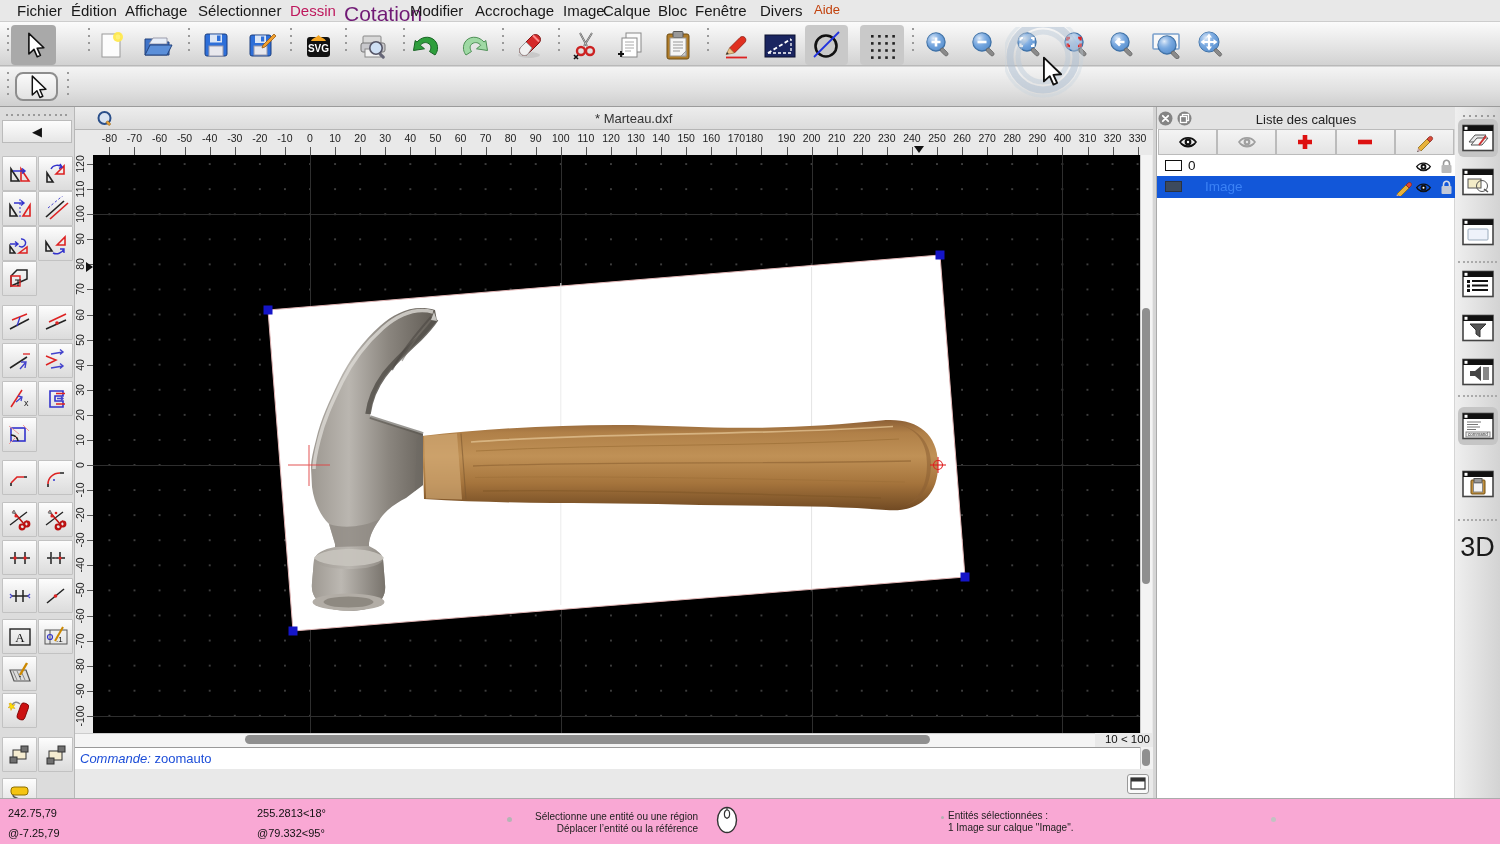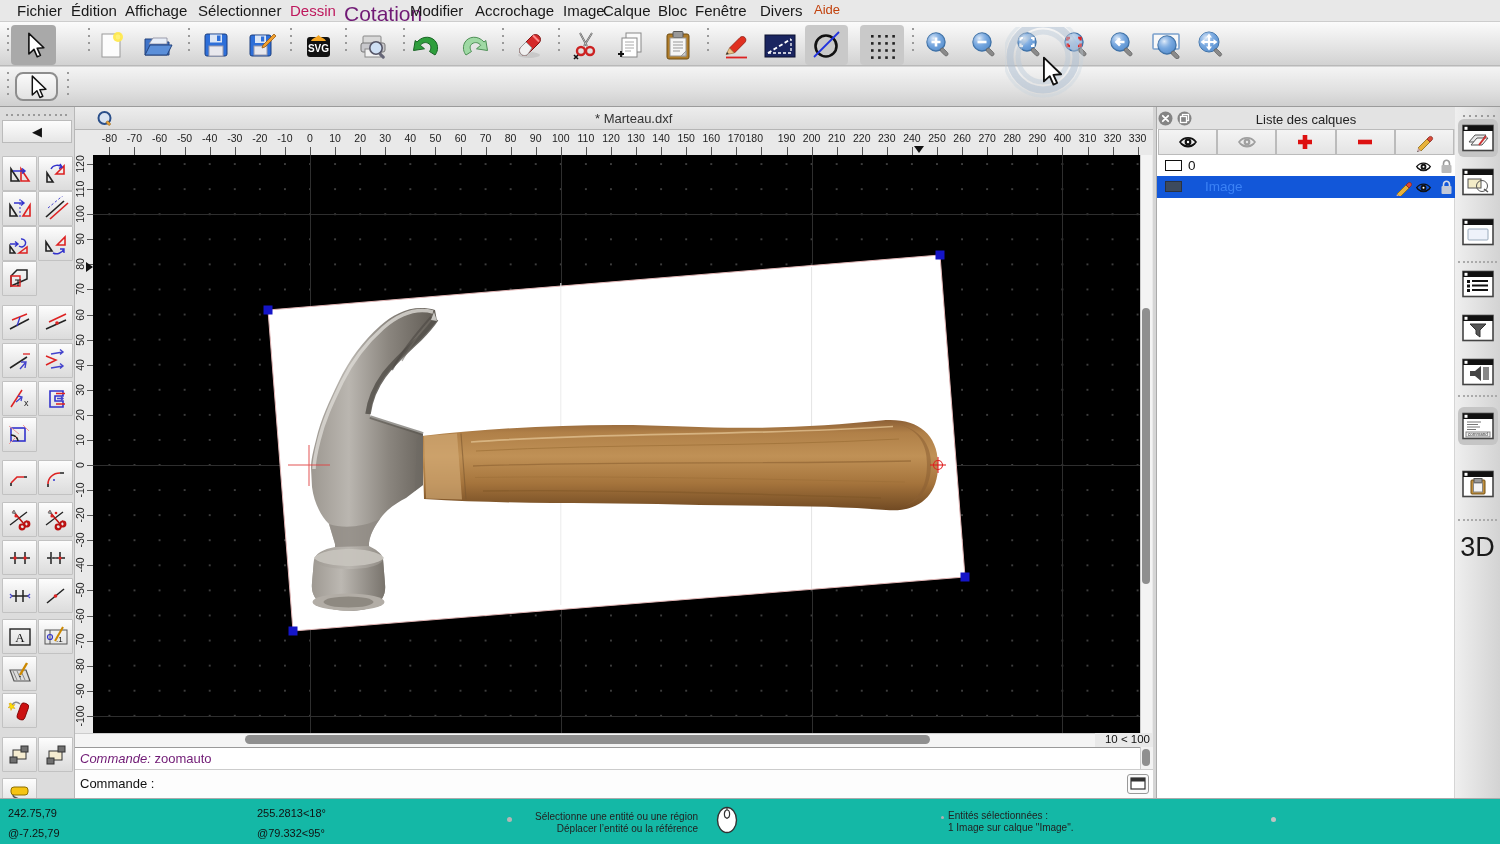--- a/index.html
+++ b/index.html
@@ -743,27 +743,24 @@
           <line x1="845" y1="302" x2="845" y2="318"></line>
 </g>
 </svg>
     </div>
 <div class="a" style="left:1065px;top:48px;width:12px;height:578px;background:#f4f4f4;border-left:1px solid #ccc"></div>
     <div class="a" style="left:1067px;top:201px;width:8px;height:276px;background:#8f8f8f;border-radius:4px"></div>
     <div class="a" style="left:0px;top:626px;width:1020px;height:14px;background:#f4f4f4;border-top:1px solid #ccc"></div>
     <div class="a" style="left:170px;top:628px;width:685px;height:9px;background:#8f8f8f;border-radius:4.5px"></div>
     <div class="a" style="left:1020px;top:626px;width:58px;height:14px;background:#e9e9e9;font-size:11.5px;color:#111;text-align:right;padding-right:3px">10 &lt; 100</div>
     <div class="a" style="left:0;top:640px;width:1078px;height:22px;background:#fff;border-top:1px solid #999">
-      <span class="a" style="left:5px;top:3px;font-size:13px;color:#701a75"><i>Commande:</i> zoomauto</span>
+      <span class="a" style="left:5px;top:3px;font-size:13px;color:#1d4ed8"><i>Commande:</i> zoomauto</span>
     </div>
     <div class="a" style="left:1065px;top:640px;width:13px;height:22px;background:#f2f2f2;border-left:1px solid #ccc"></div>
     <div class="a" style="left:1067px;top:642px;width:8px;height:17px;background:#8f8f8f;border-radius:4px"></div>
-    <div class="a" style="left:0;top:662px;width:1078px;height:29px;background:#fdfdfd;border-top:1px solid #ccc">
-      <span class="a" style="left:5px;top:6px;font-size:13px;color:#111">Commande :</span>
-    </div>
     <div class="a" style="left:1052px;top:667px;width:22px;height:20px;background:#fafafa;border:1px solid #999;border-radius:3px">
       <svg width="16" height="14" viewBox="0 0 16 14" style="position:absolute;left:2px;top:2px">
         <rect x="1" y="1" width="14" height="11" fill="#fff" stroke="#333" stroke-width="1.2"></rect>
         <rect x="1" y="1" width="14" height="3.5" fill="#333"></rect>
       </svg>
     </div>
 </div>
 <div class="a" style="left:1156px;top:107px;width:298px;height:691px;background:#fff;border-left:1px solid #aaa">
     <div class="a" style="left:0;top:0;width:298px;height:22px;background:#e3e3e3"></div>
     <div class="a" style="left:0;top:5px;width:298px;text-align:center;font-size:13px;color:#222">Liste des calques</div>
@@ -916,21 +913,21 @@
     <div class="a" style="left:7px;top:363px"><svg width="32" height="28" viewBox="0 0 32 28" style="">
         <rect x="1" y="1.5" width="30" height="25" fill="#fff" stroke="#444" stroke-width="1.6"></rect>
         <rect x="1" y="1.5" width="30" height="5.5" fill="#111"></rect>
         <rect x="2.5" y="2.8" width="3" height="3" fill="#fff"></rect>
         <rect x="9" y="10" width="14" height="14" rx="1" fill="#c09040" stroke="#755010"></rect>
         <rect x="12" y="8.5" width="8" height="4" fill="#999" stroke="#555"></rect>
         <rect x="11.5" y="13" width="9" height="9" fill="#f4f4f4" stroke="#888"></rect>
       </svg></div>
     <div class="a" style="left:0;top:425px;width:45px;text-align:center;font-size:27px;color:#1a1a1a">3D</div>
   </div>
-<div class="a" style="left:0;top:798px;width:1500px;height:46px;background:#14b8a6;border-top:1px solid #ababab">
+<div class="a" style="left:0;top:798px;width:1500px;height:46px;background:#f9a8d4;border-top:1px solid #ababab">
     <div class="a" style="left:8px;top:8px;font-size:11px;color:#111">242.75,79</div>
     <div class="a" style="left:8px;top:28px;font-size:11px;color:#111">@-7.25,79</div>
     <div class="a" style="left:257px;top:8px;font-size:11px;color:#111">255.2813&lt;18°</div>
     <div class="a" style="left:257px;top:28px;font-size:11px;color:#111">@79.332&lt;95°</div>
     <div class="a" style="left:398px;top:12px;width:300px;text-align:right;font-size:10px;color:#222">Sélectionne une entité ou une région</div>
     <div class="a" style="left:398px;top:24px;width:300px;text-align:right;font-size:10px;color:#222">Déplacer l’entité ou la référence</div>
     <div class="a" style="left:507px;top:18px;width:5px;height:5px;border-radius:50%;background:#b5b5b5"></div>
     <div class="a" style="left:716px;top:7px"><svg width="22" height="28" viewBox="0 0 22 28" style="">
         <ellipse cx="11" cy="14" rx="9.5" ry="12.5" fill="#fff" stroke="#333" stroke-width="1.4"></ellipse>
         <path d="M11,1.5 L11,13" stroke="#333" stroke-width="1.2"></path>

